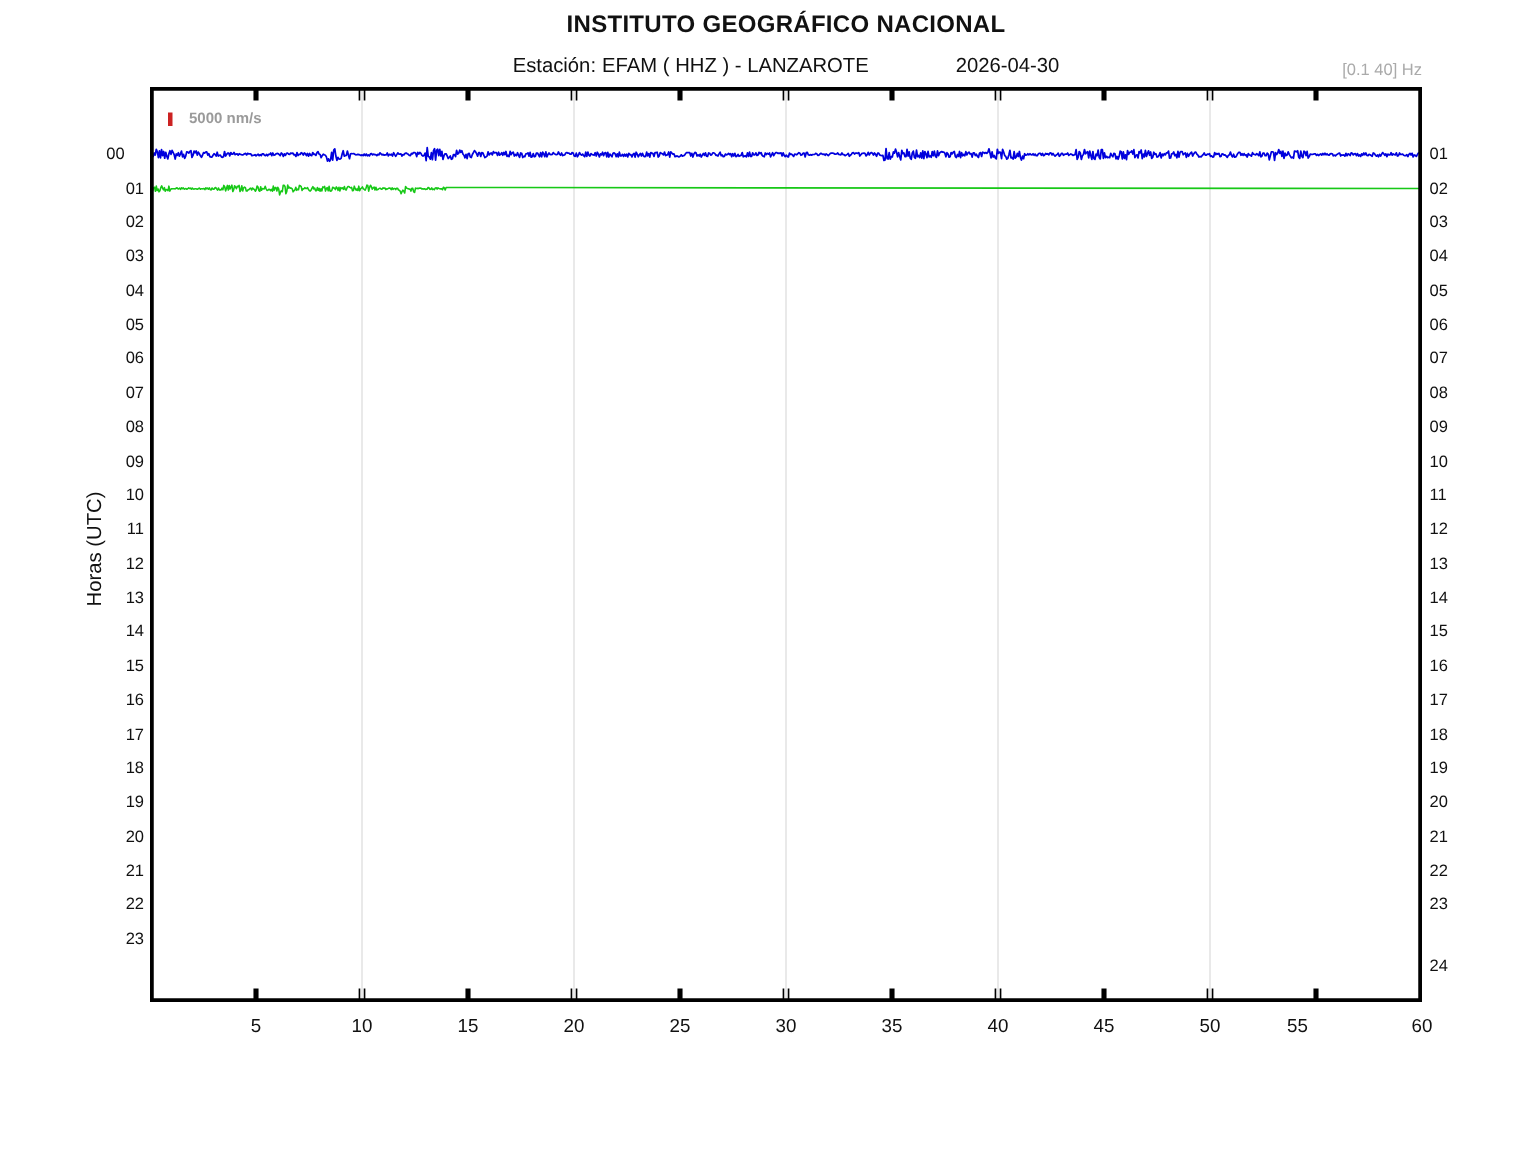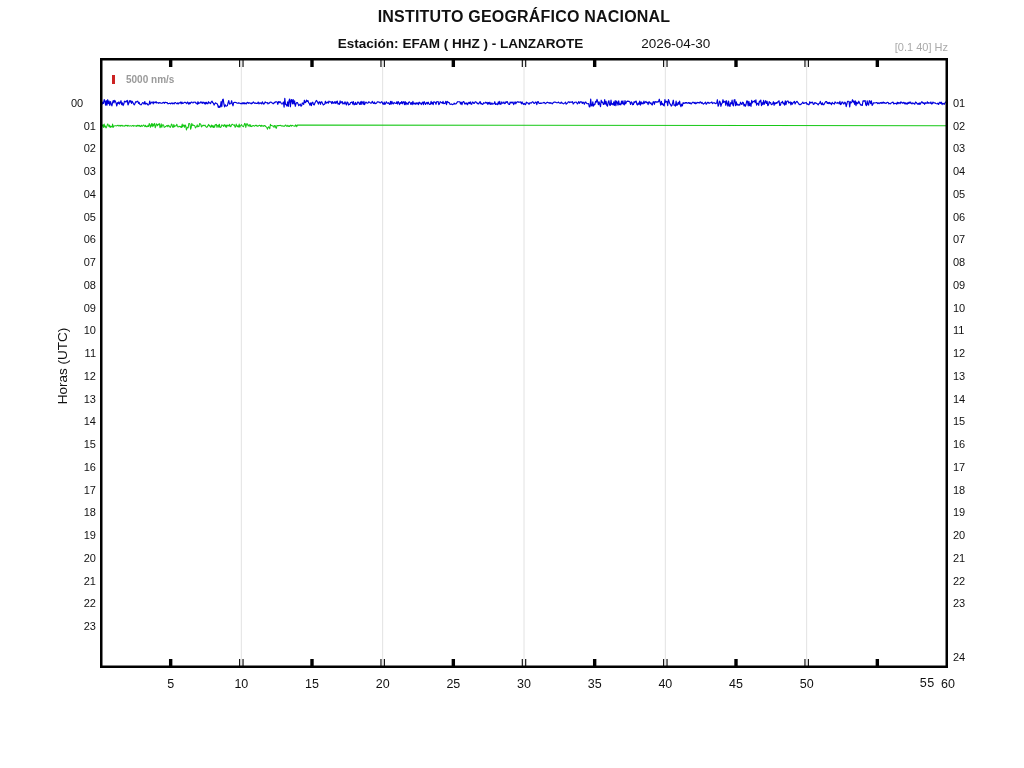--- a/index.html
+++ b/index.html
@@ -2,21 +2,21 @@
 <html><head>
 <meta charset="utf-8">
 <style>
   html,body{margin:0;padding:0;background:#fff;}
   .page{position:relative;width:1024px;height:768px;background:#ffffff;overflow:hidden;
         font-family:"Liberation Sans", sans-serif;color:#111;}
   .title{position:absolute;left:100px;top:8px;width:848px;text-align:center;
          font-size:16px;font-weight:bold;letter-spacing:.2px;}
   .subtitle{position:absolute;left:100px;top:36px;width:848px;display:flex;
             justify-content:center;align-items:baseline;gap:58px;font-size:13.5px;}
-  .station-group{display:flex;gap:4px;align-items:baseline;font-weight:bold;}
+  .station-group{display:flex;gap:4px;align-items:baseline;}
   .filter{position:absolute;right:76px;top:41px;font-size:11px;color:#aaaaaa;}
   .plot{position:absolute;left:100px;top:58px;width:848px;height:610px;}
   .plot svg{position:absolute;left:0;top:0;}
   .legend{position:absolute;left:12px;top:16px;display:flex;align-items:center;gap:11px;font-weight:bold;}
   .legend-bar{display:inline-block;width:3px;height:9px;}
   .legend-text{font-size:10px;color:#9a9a9a;}
   .hour-label{position:absolute;height:14px;line-height:14px;font-size:11px;color:#111;}
   .hour-label.left{left:58px;width:38px;text-align:right;}
   .hour-label.right{left:953px;width:38px;text-align:left;}
   .ylabel{position:absolute;left:18px;top:358px;width:90px;height:16px;
@@ -89,21 +89,21 @@
       <div class="hour-label right" style="top: 391.62px;">14</div>
       <div class="hour-label right" style="top: 414.36px;">15</div>
       <div class="hour-label right" style="top: 437.1px;">16</div>
       <div class="hour-label right" style="top: 459.84px;">17</div>
       <div class="hour-label right" style="top: 482.58px;">18</div>
       <div class="hour-label right" style="top: 505.32px;">19</div>
       <div class="hour-label right" style="top: 528.06px;">20</div>
       <div class="hour-label right" style="top: 550.8px;">21</div>
       <div class="hour-label right" style="top: 573.54px;">22</div>
       <div class="hour-label right" style="top: 596.28px;">23</div>
-      <div class="hour-label right" style="top: 650px;">24</div>
+      <div class="hour-label right" style="top: 637px;">24</div>
     </div>
 
   <div class="plot">
     <svg id="plot-svg" width="848" height="610" viewBox="0 0 848 610">
         <line x1="141.33333333333334" y1="1.5" x2="141.33333333333334" y2="608.5" stroke="#e2e2e2" stroke-width="1"></line>
         <line x1="282.6666666666667" y1="1.5" x2="282.6666666666667" y2="608.5" stroke="#e2e2e2" stroke-width="1"></line>
         <line x1="424" y1="1.5" x2="424" y2="608.5" stroke="#e2e2e2" stroke-width="1"></line>
         <line x1="565.3333333333334" y1="1.5" x2="565.3333333333334" y2="608.5" stroke="#e2e2e2" stroke-width="1"></line>
         <line x1="706.6666666666666" y1="1.5" x2="706.6666666666666" y2="608.5" stroke="#e2e2e2" stroke-width="1"></line>
         <line x1="70.66666666666667" y1="0" x2="70.66666666666667" y2="9" stroke="#000" stroke-width="3.4"></line>
@@ -152,18 +152,18 @@
       <div class="xtick-label" style="left: 170.667px;">5</div>
       <div class="xtick-label" style="left: 241.333px;">10</div>
       <div class="xtick-label" style="left: 312px;">15</div>
       <div class="xtick-label" style="left: 382.667px;">20</div>
       <div class="xtick-label" style="left: 453.333px;">25</div>
       <div class="xtick-label" style="left: 524px;">30</div>
       <div class="xtick-label" style="left: 594.667px;">35</div>
       <div class="xtick-label" style="left: 665.333px;">40</div>
       <div class="xtick-label" style="left: 736px;">45</div>
       <div class="xtick-label" style="left: 806.667px;">50</div>
-      <div class="xtick-label" style="left: 927px; font-family: Liberation Mono, monospace;">55</div>
+      <div class="xtick-label" style="left: 865px;">55</div>
       <div class="xtick-label" style="left: 948px;">60</div>
     </div>
 
 
 </div>
 
 </body></html>

